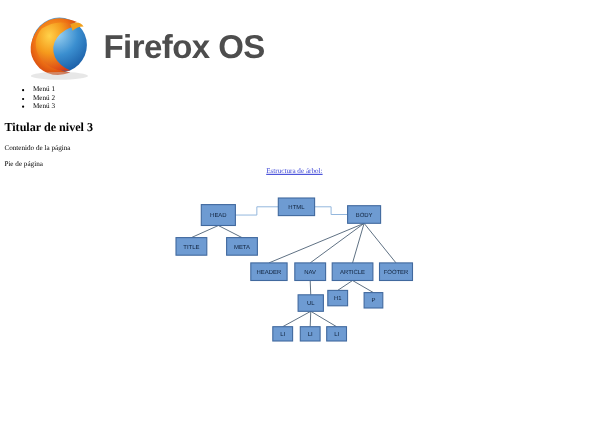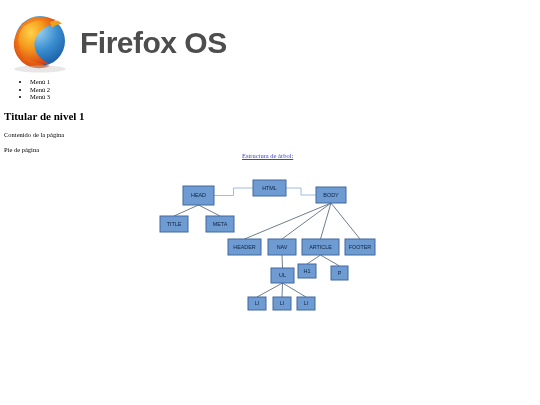--- a/index.html
+++ b/index.html
@@ -12,21 +12,21 @@
     height: 405px;
     position: relative;
     overflow: hidden;
     font-family: "Liberation Serif", serif;
     color: #000000;
   }
 
   
   .logo-block {
     position: absolute;
-    left: 6px;
+    left: 20px;
     top: 8px;
     width: 300px;
     height: 66px;
   }
   .logo-svg { display: block; }
 
   
   .menu-list {
     position: absolute;
     left: 8px;
@@ -147,21 +147,21 @@
     <text x="74" y="45" font-family="Liberation Sans, sans-serif" font-size="30" font-weight="bold" fill="#4d4d4d" letter-spacing="-0.5">Firefox OS</text>
   </svg>
 </div>
 
 <ul class="menu-list">
   <li><span>Menú 1</span></li>
   <li><span>Menú 2</span></li>
   <li><span>Menú 3</span></li>
 </ul>
 
-<h1 class="page-heading">Titular de nivel 1</h1>
+<h1 class="page-heading">Titular de nivel 3</h1>
 <p class="page-content">Contenido de la página</p>
 <p class="page-footer">Pie de página</p>
 
 <a class="tree-link" href="#">Estructura de árbol:</a>
 
 <div class="diagram">
   <svg width="540" height="405" viewBox="0 0 540 405">
     <g id="edge-layer">
         <path d="M 253 188 L 233.5 188 L 233.5 195.5 L 214 195.5" class="edge-elbow"></path>
         <path d="M 286 188 L 301 188 L 301 195 L 316 195" class="edge-elbow"></path>

